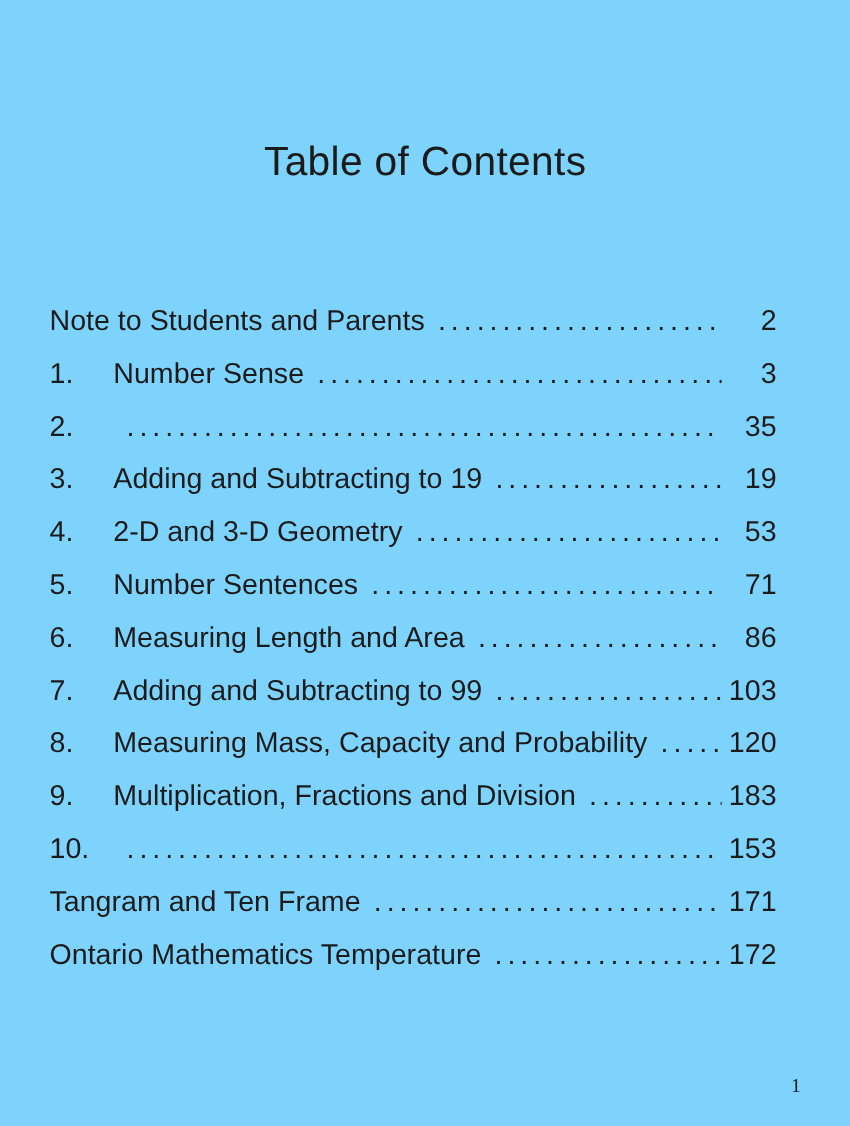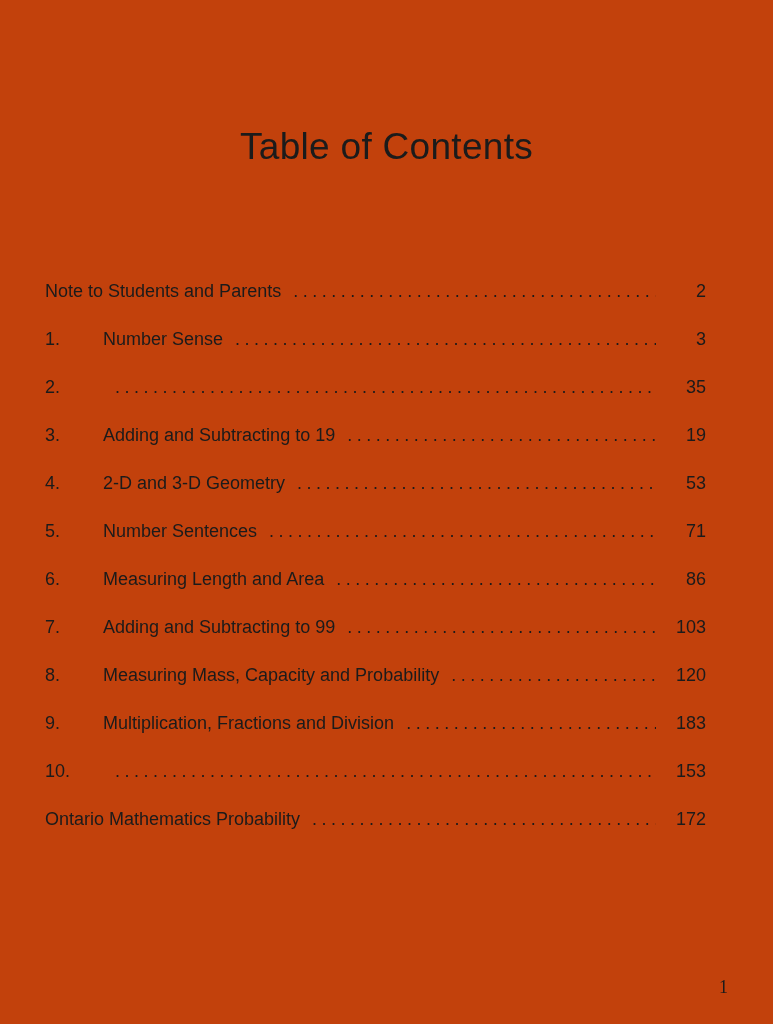--- a/index.html
+++ b/index.html
@@ -4,21 +4,21 @@
 <style>
   html, body {
     margin: 0;
     padding: 0;
     background: #ffffff;
   }
   .page {
     position: relative;
     width: 773px;
     height: 1024px;
-    background: #c2410c;
+    background: #7dd3fc;
     overflow: hidden;
     font-family: "Liberation Sans", sans-serif;
     color: #1b1b1b;
   }
   .doc-title {
     position: absolute;
     top: 127px;
     left: 0;
     width: 100%;
     margin: 0;
@@ -32,21 +32,21 @@
     position: absolute;
     top: 267px;
     left: 45px;
     width: 661px;
   }
   .toc-row {
     display: flex;
     align-items: flex-start;
     height: 48px;
     line-height: 48px;
-    font-size: 18px;
+    font-size: 26px;
     white-space: nowrap;
   }
   .toc-num {
     flex: 0 0 58px;
     width: 58px;
   }
   .toc-label {
     flex: 0 0 auto;
   }
   .toc-leader {
@@ -151,24 +151,30 @@
       <span class="toc-leader"></span>
       <span class="toc-page">183</span>
     </div>
 
     <div class="toc-row">
       <span class="toc-num">10.</span>
       <span class="toc-leader"></span>
       <span class="toc-page">153</span>
     </div>
 
+    <div class="toc-row">
+
+      <span class="toc-label">Tangram and Ten Frame</span>
+      <span class="toc-leader"></span>
+      <span class="toc-page">171</span>
+    </div>
 
     <div class="toc-row">
 
-      <span class="toc-label">Ontario Mathematics Probability</span>
+      <span class="toc-label">Ontario Mathematics Temperature</span>
       <span class="toc-leader"></span>
       <span class="toc-page">172</span>
     </div>
   </div>
 
   <span class="footer-page-number">1</span>
 
 </div>
 
 </body></html>

